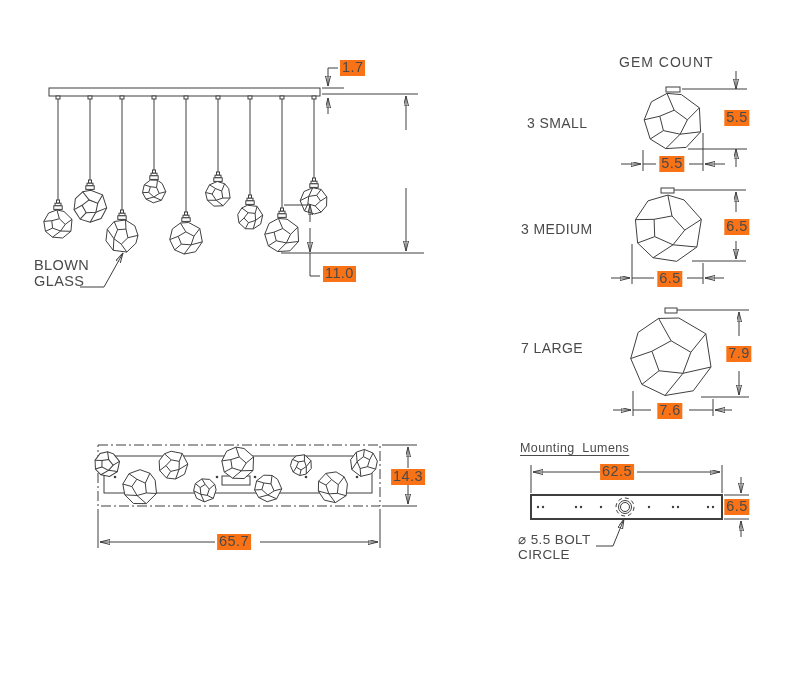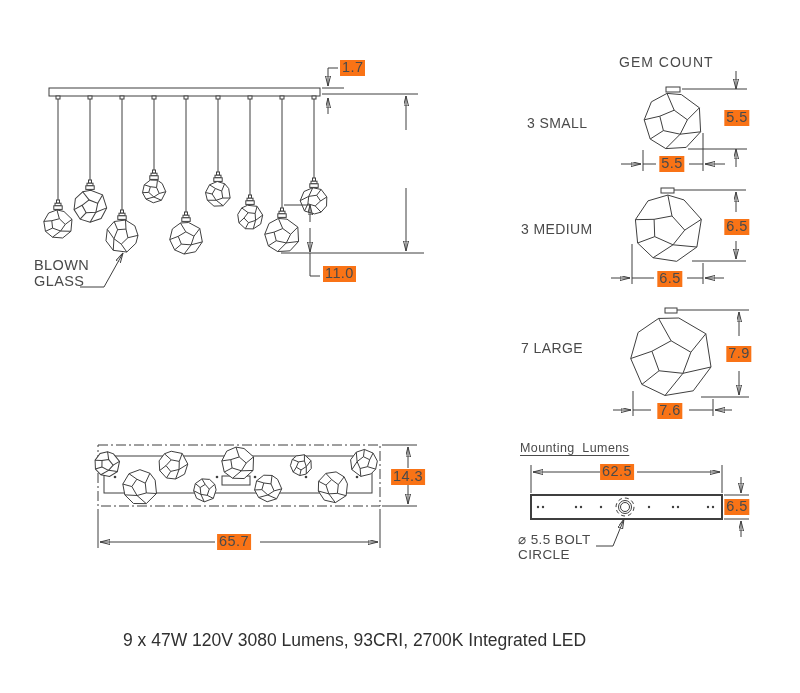--- a/index.html
+++ b/index.html
@@ -266,14 +266,13 @@
 
   <div class="t dim cx" style="left:408px;top:469px;">14.3</div>
   <div class="t dim cx" style="left:234px;top:534px;">65.7</div>
 
   <div class="t mtitle" style="left:520px;top:441px;">Mounting  Lumens</div>
   <div class="t dim cx" style="left:617px;top:464px;">62.5</div>
   <div class="t dim cx" style="left:737px;top:499px;">6.5</div>
   <div class="t" style="left:518px;top:533px;font-size:13.5px;line-height:14.5px;">⌀ 5.5 BOLT
 CIRCLE</div>
 
-  <div class="t footer" style="left:123px;top:633px;">9 x 47W 120V 3080 Lumens, 93CRI, 2700K Integrated LED</div>
 </div>
 
 </body></html>

